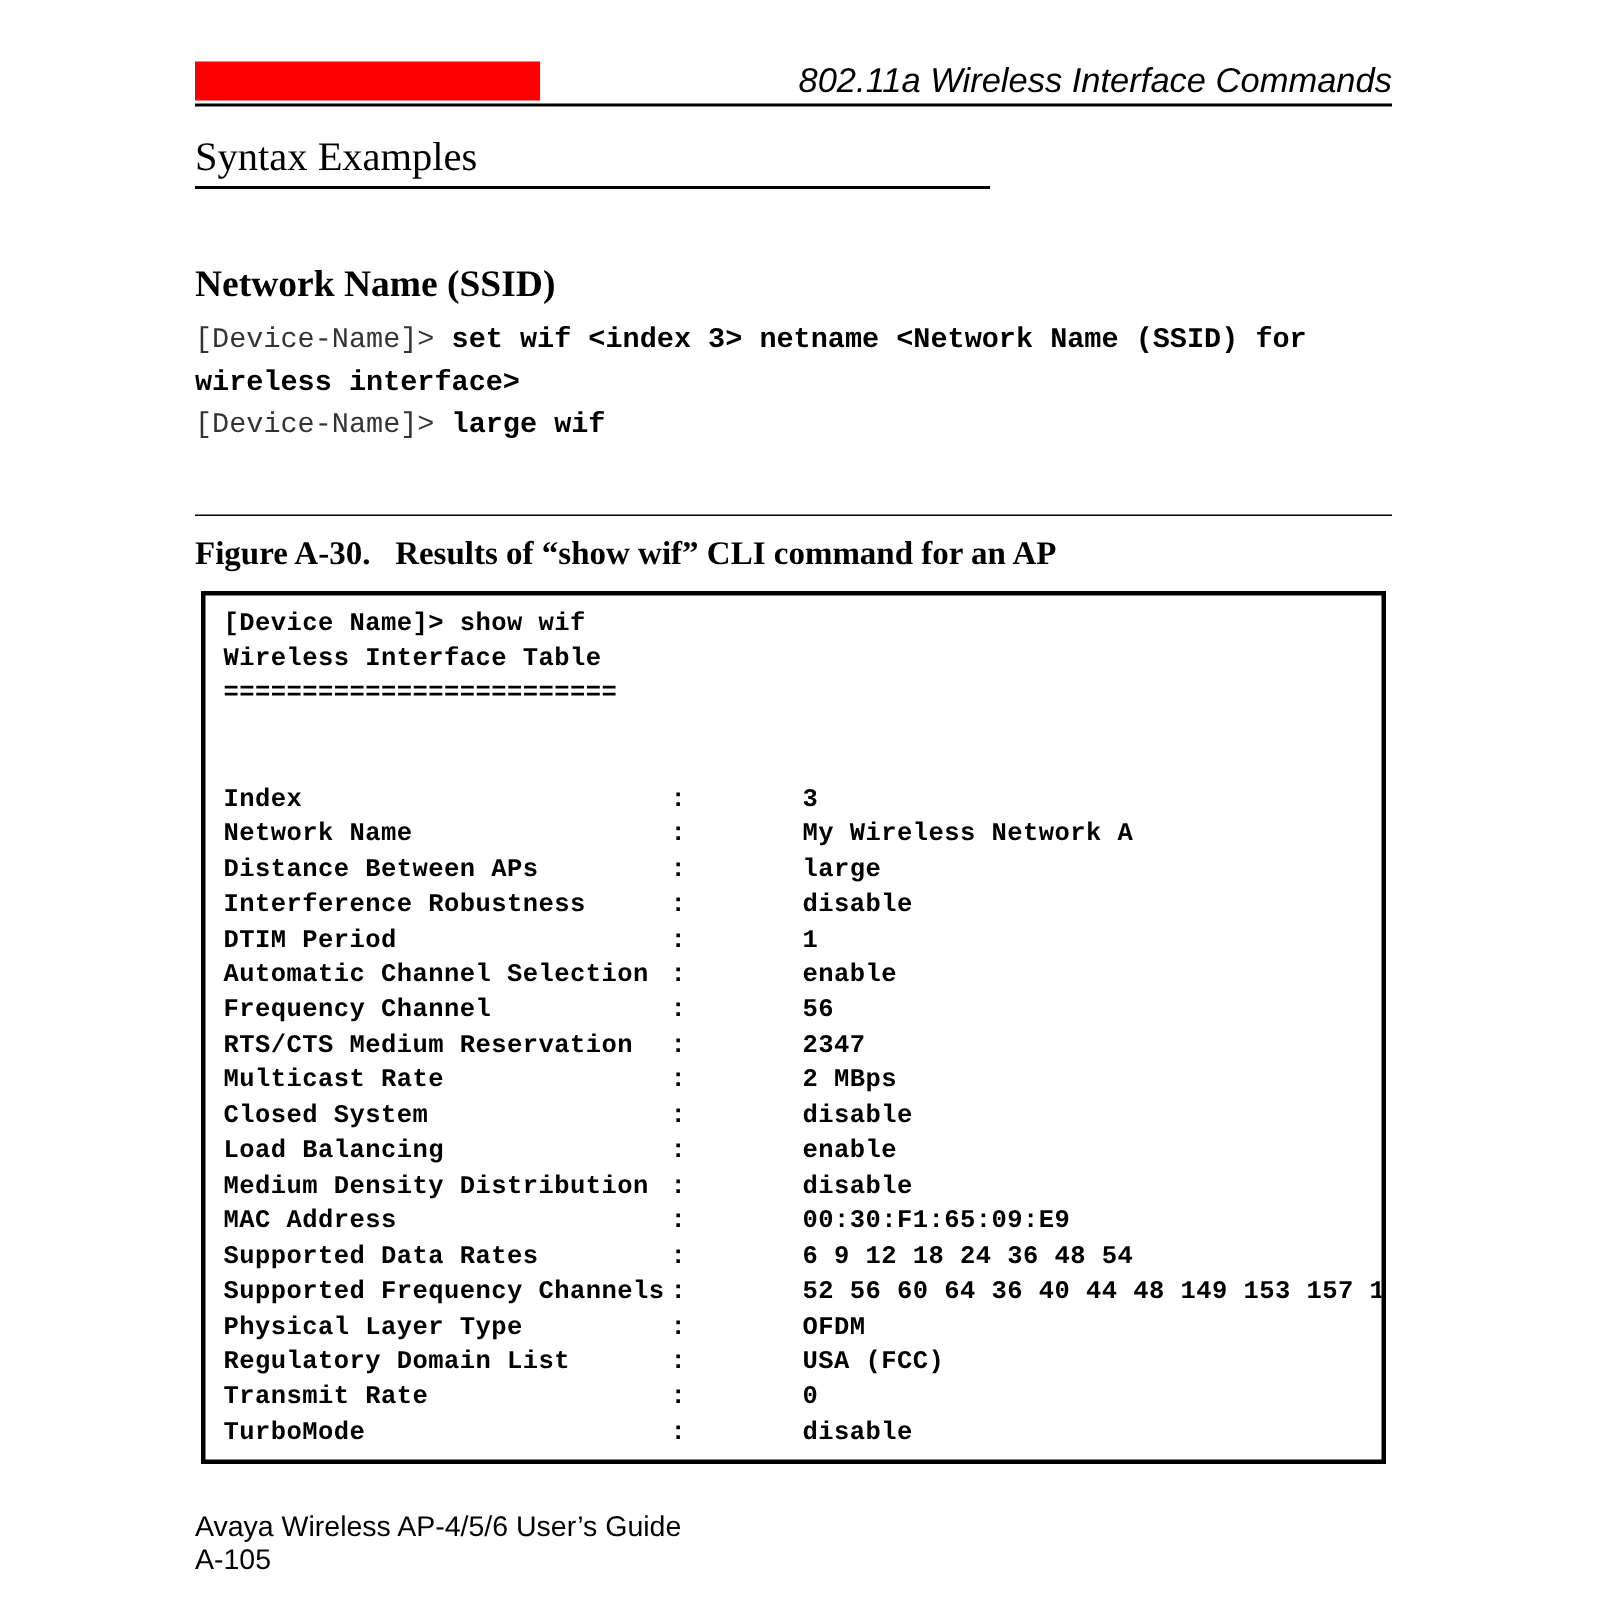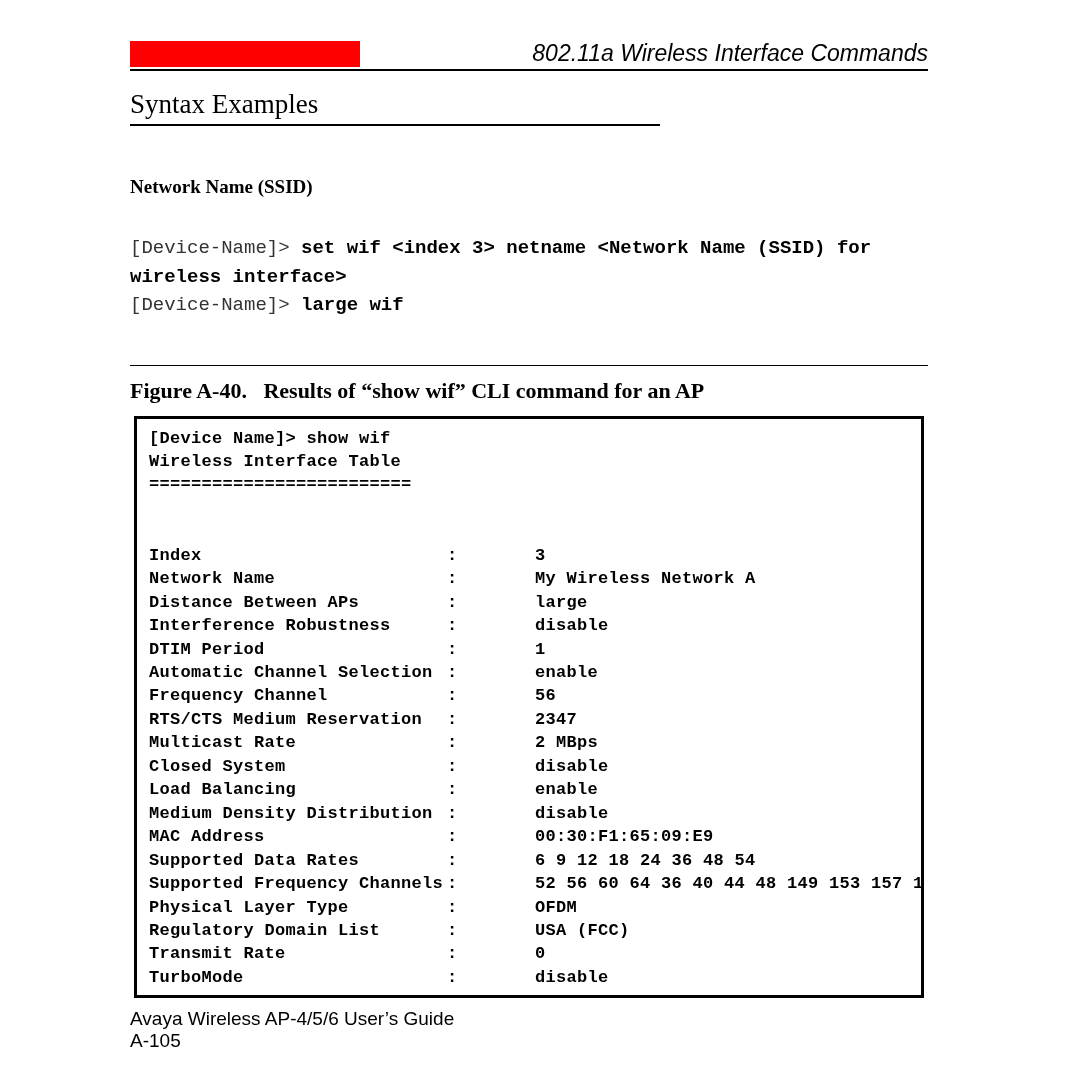--- a/index.html
+++ b/index.html
@@ -42,24 +42,24 @@
   h2.syntax-examples {
     margin: 10px 0 0 0;
     font-family: Georgia, "Times New Roman", serif;
     font-weight: normal;
     font-size: 27px;
     border-bottom: 2px solid #000;
     width: 530px;
     padding-bottom: 4px;
   }
   h3.subhead {
-    margin: 50px 0 36px 0;
+    margin: 50px 0 8px 0;
     font-family: Georgia, "Times New Roman", serif;
     font-weight: bold;
-    font-size: 19px;
+    font-size: 25px;
   }
   .cli-examples {
     font-family: "Courier New", Courier, monospace;
     font-size: 19px;
     line-height: 1.5;
     color: #333;
     white-space: pre-wrap;
   }
   .cli-examples .bold {
     font-weight: bold;
@@ -120,21 +120,21 @@
   <h2 class="syntax-examples">Syntax Examples</h2>
 
   <h3 class="subhead">Network Name (SSID)</h3>
 
   <div class="cli-examples"><span>[Device-Name]&gt; </span><span class="bold">set wif &lt;index 3&gt; netname &lt;Network Name (SSID) for wireless interface&gt;</span>
 <span>[Device-Name]&gt; </span><span class="bold">large wif</span></div>
 
   <hr class="hr-thin">
 
   <div class="figure-caption">
-    <span>Figure A-40.</span>&nbsp;&nbsp;&nbsp;<span>Results of “show wif” CLI command for an AP</span>
+    <span>Figure A-30.</span>&nbsp;&nbsp;&nbsp;<span>Results of “show wif” CLI command for an AP</span>
   </div>
 
   <div class="terminal-box" id="terminal-box"><div>[Device Name]&gt; show wif</div><div>Wireless Interface Table</div><div>=========================</div><div>&nbsp;</div><div>&nbsp;</div><div class="term-row"><span class="term-label">Index</span><span class="term-colon">:</span><span class="term-value">3</span></div><div class="term-row"><span class="term-label">Network Name</span><span class="term-colon">:</span><span class="term-value">My Wireless Network A</span></div><div class="term-row"><span class="term-label">Distance Between APs</span><span class="term-colon">:</span><span class="term-value">large</span></div><div class="term-row"><span class="term-label">Interference Robustness</span><span class="term-colon">:</span><span class="term-value">disable</span></div><div class="term-row"><span class="term-label">DTIM Period</span><span class="term-colon">:</span><span class="term-value">1</span></div><div class="term-row"><span class="term-label">Automatic Channel Selection</span><span class="term-colon">:</span><span class="term-value">enable</span></div><div class="term-row"><span class="term-label">Frequency Channel</span><span class="term-colon">:</span><span class="term-value">56</span></div><div class="term-row"><span class="term-label">RTS/CTS Medium Reservation</span><span class="term-colon">:</span><span class="term-value">2347</span></div><div class="term-row"><span class="term-label">Multicast Rate</span><span class="term-colon">:</span><span class="term-value">2 MBps</span></div><div class="term-row"><span class="term-label">Closed System</span><span class="term-colon">:</span><span class="term-value">disable</span></div><div class="term-row"><span class="term-label">Load Balancing</span><span class="term-colon">:</span><span class="term-value">enable</span></div><div class="term-row"><span class="term-label">Medium Density Distribution</span><span class="term-colon">:</span><span class="term-value">disable</span></div><div class="term-row"><span class="term-label">MAC Address</span><span class="term-colon">:</span><span class="term-value">00:30:F1:65:09:E9</span></div><div class="term-row"><span class="term-label">Supported Data Rates</span><span class="term-colon">:</span><span class="term-value">6 9 12 18 24 36 48 54</span></div><div class="term-row"><span class="term-label">Supported Frequency Channels</span><span class="term-colon">:</span><span class="term-value">52 56 60 64 36 40 44 48 149 153 157 161</span></div><div class="term-row"><span class="term-label">Physical Layer Type</span><span class="term-colon">:</span><span class="term-value">OFDM</span></div><div class="term-row"><span class="term-label">Regulatory Domain List</span><span class="term-colon">:</span><span class="term-value">USA (FCC)</span></div><div class="term-row"><span class="term-label">Transmit Rate</span><span class="term-colon">:</span><span class="term-value">0</span></div><div class="term-row"><span class="term-label">TurboMode</span><span class="term-colon">:</span><span class="term-value">disable</span></div></div>
 
   <div class="footer">
     <span>Avaya Wireless AP-4/5/6 User’s Guide</span>
     <span>A-105</span>
   </div>
 
 </div>

